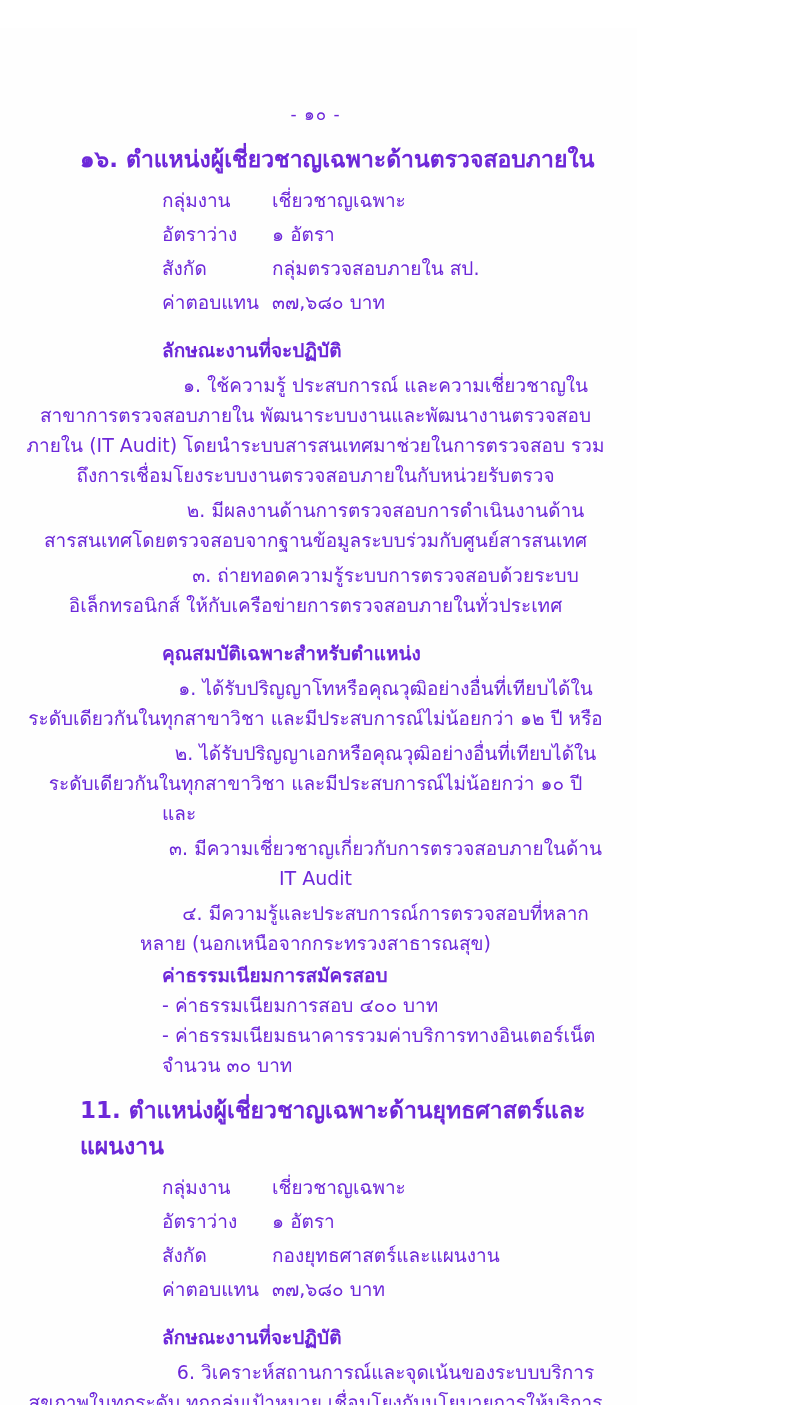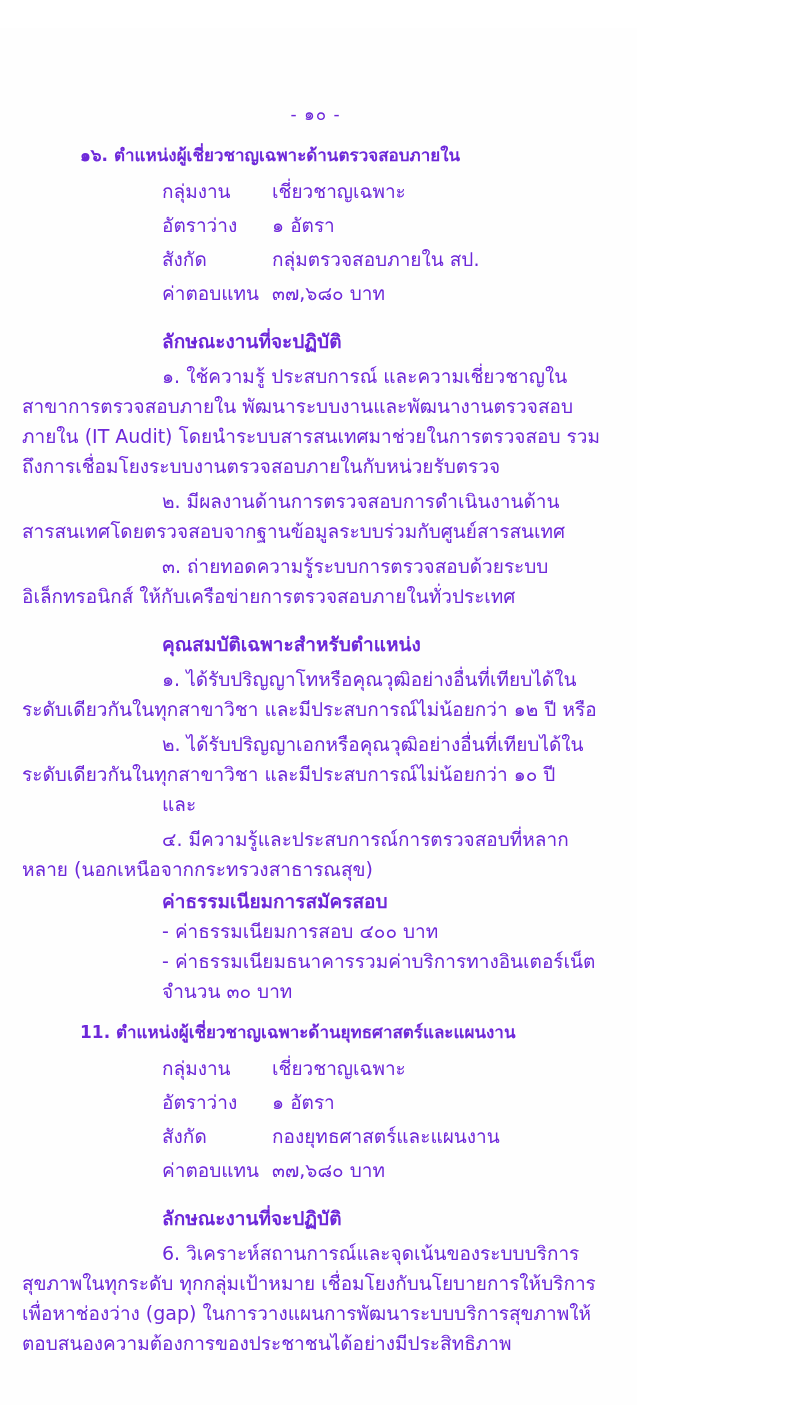--- a/index.html
+++ b/index.html
@@ -22,21 +22,21 @@
   }
   .page-number {
     text-align: center;
     padding-top: 72px;
     font-size: 17px;
     letter-spacing: 1px;
   }
   .sec-title {
     margin: 14px 0 0 58px;
     font-weight: bold;
-    font-size: 17px;
+    font-size: 23px;
   }
   .fields {
     margin: 6px 0 0 140px;
   }
   .field-row {
     line-height: 34px;
   }
   .flabel {
     display: inline-block;
     width: 104px;
@@ -48,21 +48,21 @@
   }
   .sub-heading {
     margin: 16px 0 0 140px;
     font-weight: bold;
     line-height: 30px;
   }
   p.para {
     margin: 5px 0 0 0;
     line-height: 30px;
     text-indent: 140px;
-    text-align: left;
+    text-align: center;
   }
   .indent-line {
     margin: 0 0 0 140px;
     line-height: 30px;
   }
   .gap-lg { margin-top: 18px; }
   .gap-md { margin-top: 12px; }
   .bold { font-weight: bold; }
 </style>
 </head>
@@ -96,20 +96,21 @@
 
     <div class="sub-heading">ลักษณะงานที่จะปฏิบัติ</div>
     <p class="para">๑. ใช้ความรู้ ประสบการณ์ และความเชี่ยวชาญในสาขาการตรวจสอบภายใน พัฒนาระบบงานและพัฒนางานตรวจสอบภายใน (IT Audit) โดยนำระบบสารสนเทศมาช่วยในการตรวจสอบ รวมถึงการเชื่อมโยงระบบงานตรวจสอบภายในกับหน่วยรับตรวจ</p>
     <p class="para">๒. มีผลงานด้านการตรวจสอบการดำเนินงานด้านสารสนเทศโดยตรวจสอบจากฐานข้อมูลระบบร่วมกับศูนย์สารสนเทศ</p>
     <p class="para">๓. ถ่ายทอดความรู้ระบบการตรวจสอบด้วยระบบอิเล็กทรอนิกส์ ให้กับเครือข่ายการตรวจสอบภายในทั่วประเทศ</p>
 
     <div class="sub-heading gap-lg">คุณสมบัติเฉพาะสำหรับตำแหน่ง</div>
     <p class="para">๑. ได้รับปริญญาโทหรือคุณวุฒิอย่างอื่นที่เทียบได้ในระดับเดียวกันในทุกสาขาวิชา และมีประสบการณ์ไม่น้อยกว่า ๑๒ ปี หรือ</p>
     <p class="para">๒. ได้รับปริญญาเอกหรือคุณวุฒิอย่างอื่นที่เทียบได้ในระดับเดียวกันในทุกสาขาวิชา และมีประสบการณ์ไม่น้อยกว่า ๑๐ ปี</p>
     <div class="indent-line">และ</div>
+    <p class="para">๓. มีความเชี่ยวชาญเกี่ยวกับการตรวจสอบภายในด้าน IT Audit</p>
     <p class="para">๔. มีความรู้และประสบการณ์การตรวจสอบที่หลากหลาย (นอกเหนือจากกระทรวงสาธารณสุข)</p>
 
 
 
     <div class="sub-heading" style="margin-top:2px">ค่าธรรมเนียมการสมัครสอบ</div>
     <div class="indent-line">- ค่าธรรมเนียมการสอบ ๔๐๐ บาท</div>
     <div class="indent-line">- ค่าธรรมเนียมธนาคารรวมค่าบริการทางอินเตอร์เน็ต จำนวน ๓๐ บาท</div>
   </section>
 
   <section>

